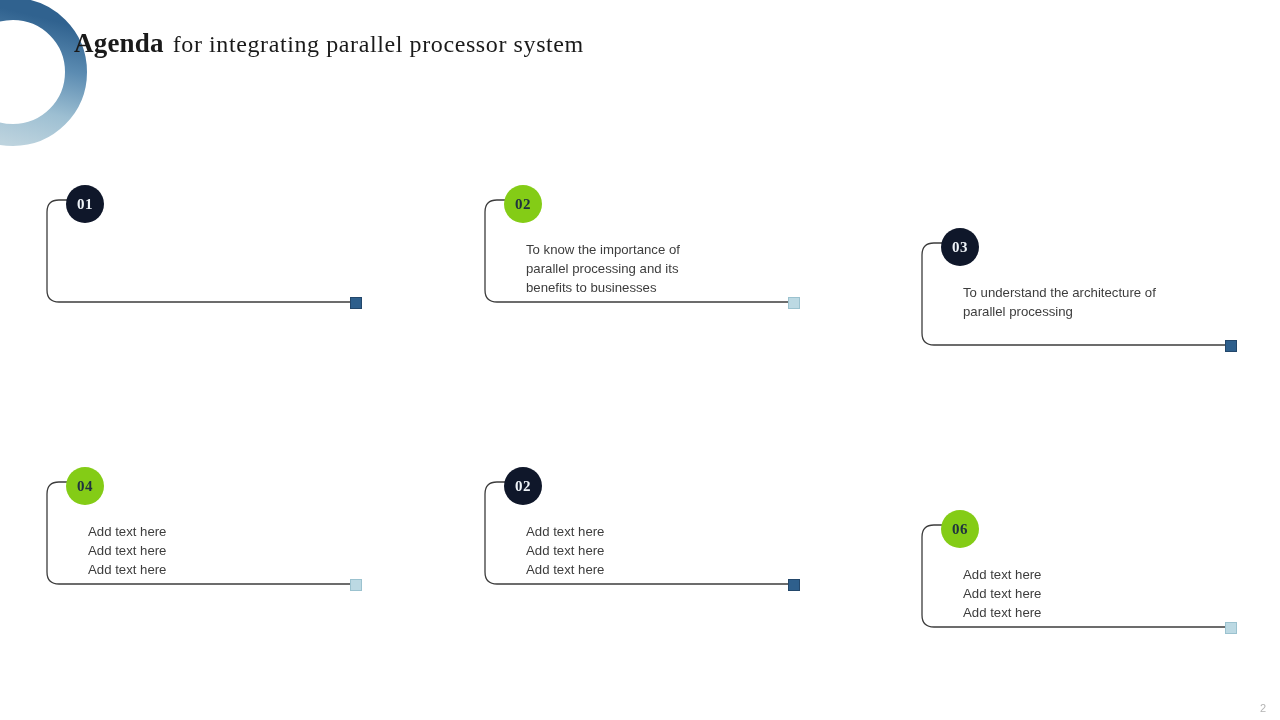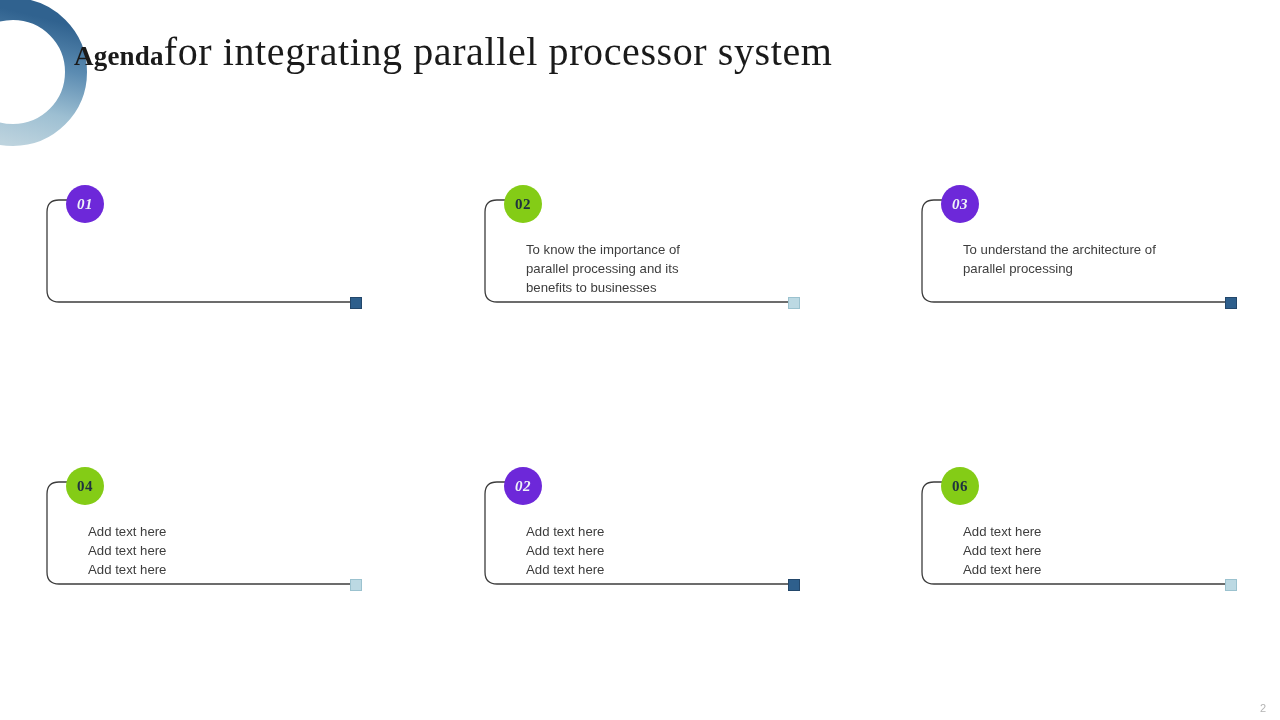--- a/index.html
+++ b/index.html
@@ -39,43 +39,44 @@
   .title-strong {
     font-family: "Liberation Serif", serif;
     font-weight: bold;
     font-size: 27px;
     color: #1a1a1a;
     letter-spacing: 0.2px;
   }
   .title-rest {
     font-family: "Liberation Serif", serif;
     font-weight: normal;
-    font-size: 40px;
+    font-size: 24px;
     color: #1a1a1a;
+    margin-left: 9px;
     letter-spacing: 0.6px;
   }
 
   
   .grid {
     position: absolute;
     left: 0;
     top: 0;
     width: 1280px;
     height: 720px;
   }
   .card {
     position: absolute;
     width: 312px;
     height: 106px;
   }
   .card.r1 { top: 198px; }
   .card.r2 { top: 480px; }
   .card.c1 { left: 45px; }
   .card.c2 { left: 483px; }
-  .card.c3 { left: 920px; }
+  .card.c3 { left: 920px; margin-top: 43px; }
 
   
   .bracket {
     position: absolute;
     left: 0;
     top: 0;
     width: 312px;
     height: 106px;
   }
   .bracket svg { display: block; overflow: visible; }
@@ -90,23 +91,22 @@
     border-radius: 50%;
     display: flex;
     align-items: center;
     justify-content: center;
     font-family: "Liberation Serif", serif;
     font-weight: bold;
     font-size: 15px;
     letter-spacing: 0.5px;
   }
   .num-circle.dark {
-    background: #6d28d9;
+    background: #0f172a;
     color: #eef3f8;
-    font-style: italic;
   }
   .num-circle.light {
     background: #84cc16;
     color: #20333f;
   }
 
   
   .end-marker {
     position: absolute;
     right: -5px;

